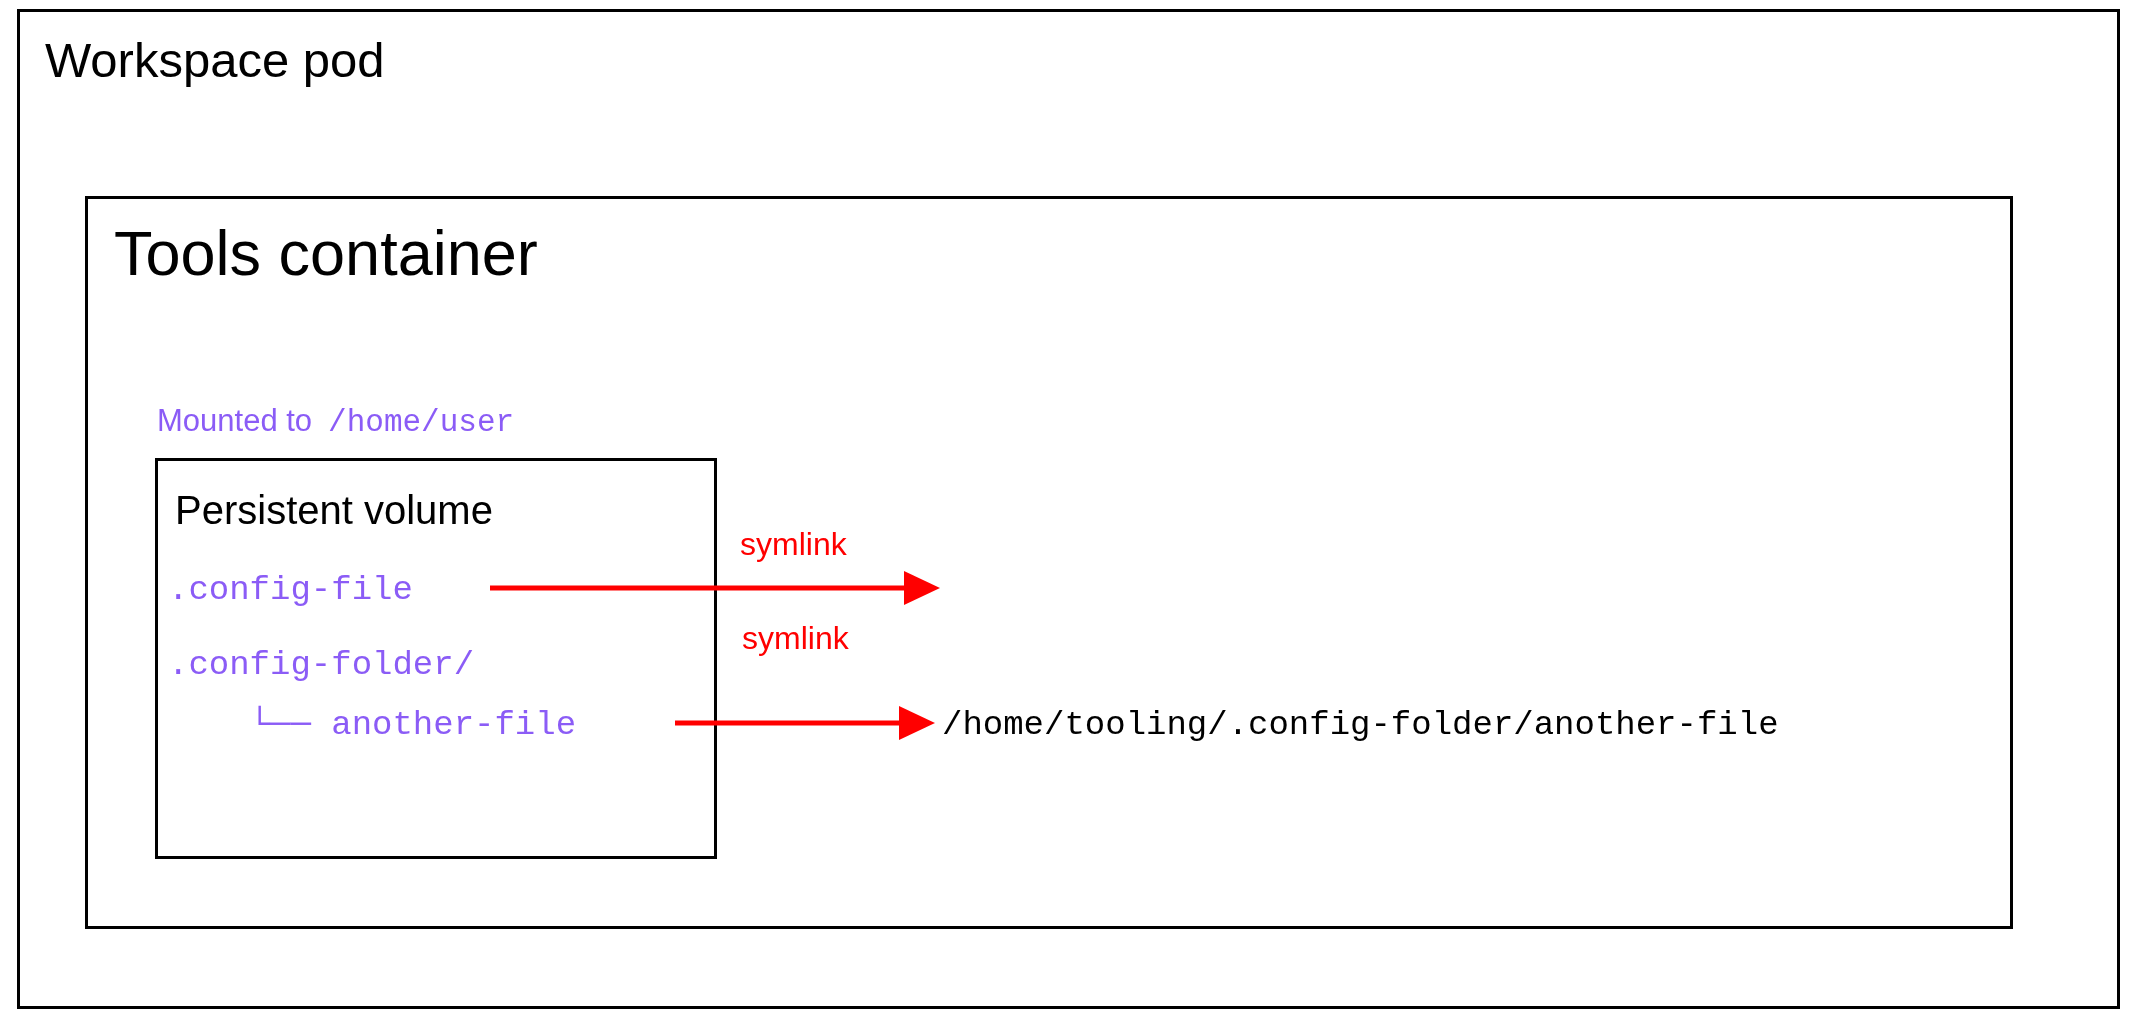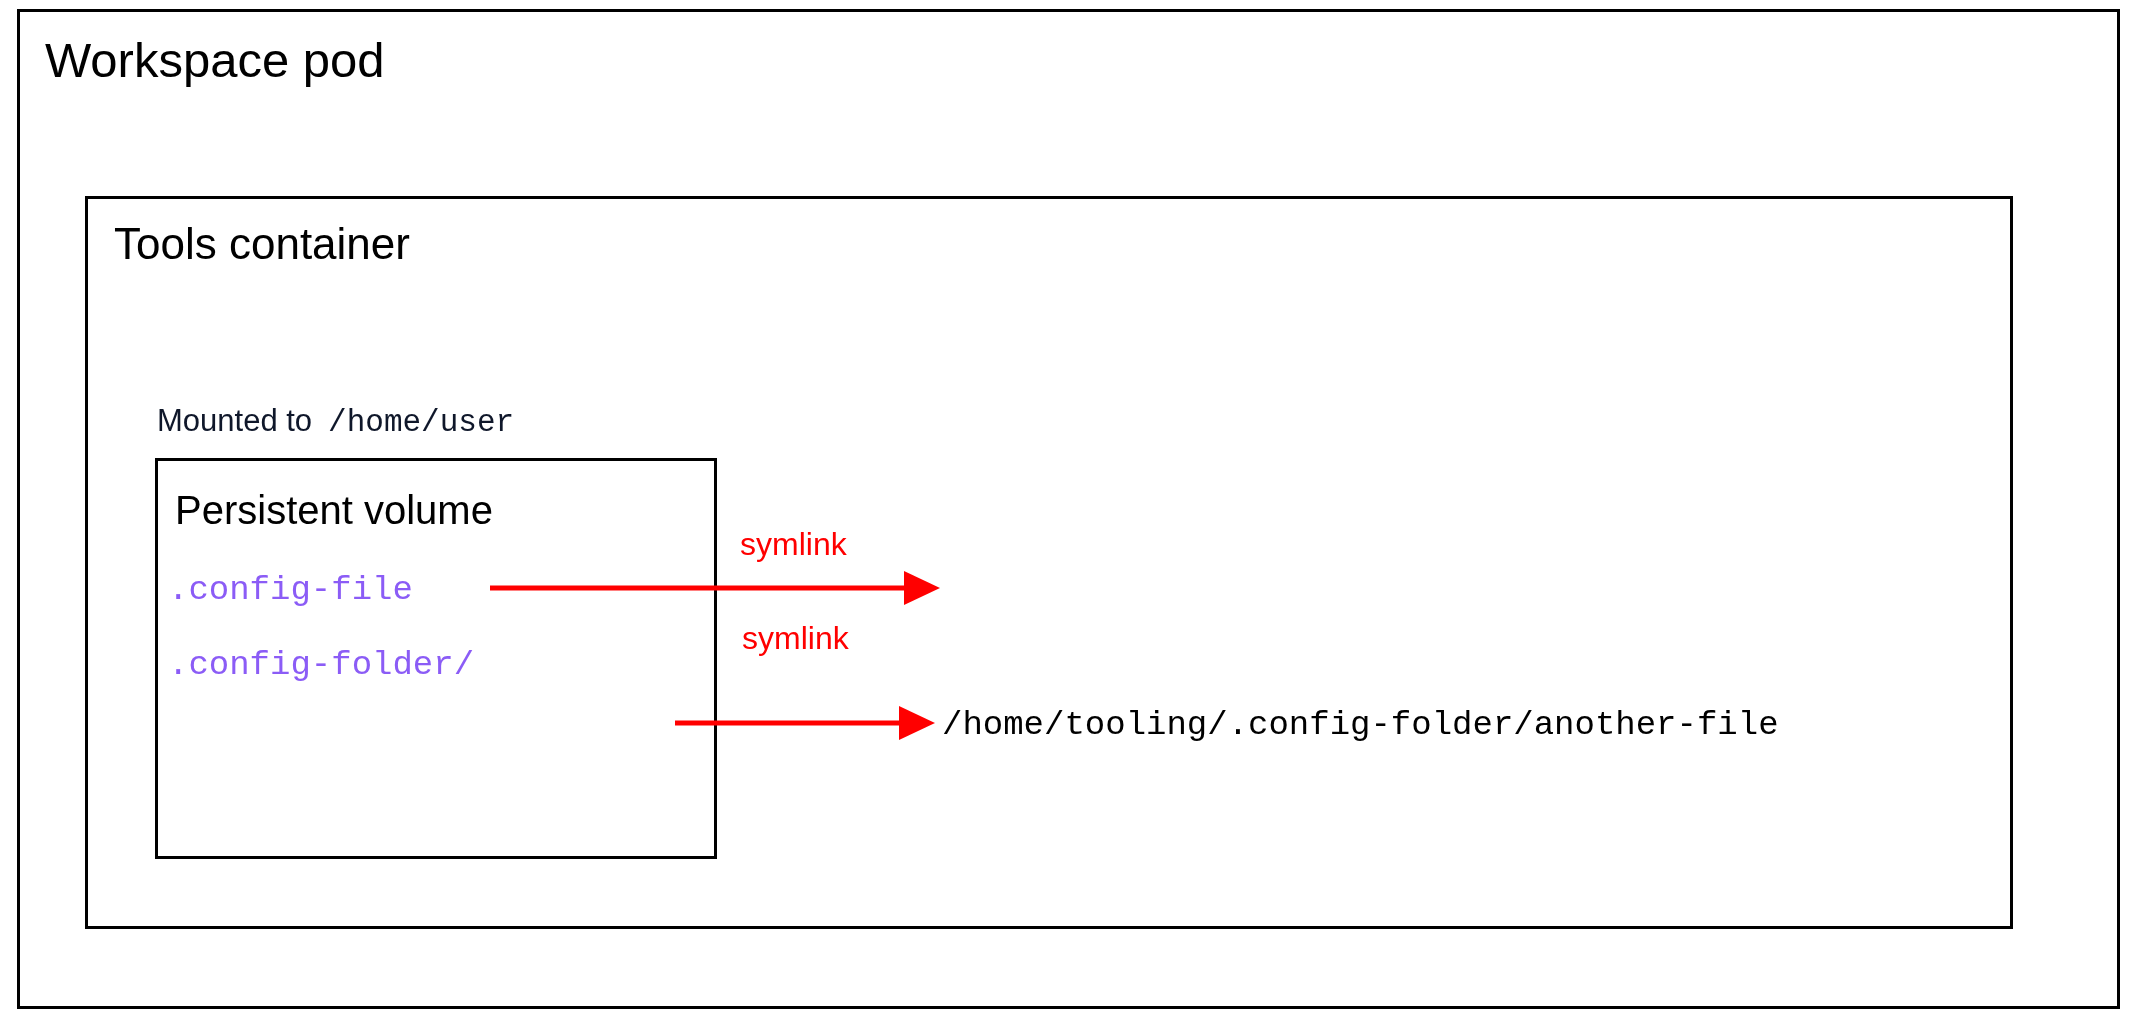--- a/index.html
+++ b/index.html
@@ -66,38 +66,38 @@
 
   .title-pod {
     left: 45px;
     top: 36px;
     font-size: 49px;
   }
 
   .title-tools {
     left: 114px;
     top: 222px;
-    font-size: 44px;
+    font-size: 63px;
   }
 
   .title-volume {
     left: 175px;
     top: 490px;
     font-size: 40px;
   }
 
   
   .mount-label {
     position: absolute;
     left: 157px;
     top: 405px;
     white-space: nowrap;
     font-size: 31px;
     line-height: 1;
-    color: #0f172a;
+    color: #8b5cf6;
   }
   .mount-label .mono {
     font-family: "Liberation Mono", monospace;
     font-size: 31px;
   }
   .mount-label .sans {
     font-family: "Liberation Sans", sans-serif;
   }
   .mount-gap { display: inline-block; width: 16px; }
 
@@ -162,20 +162,21 @@
     <span class="sans">Mounted to</span><span class="mount-gap"></span><span class="mono">/home/user</span>
   </div>
 
   <div class="box box-volume"></div>
   <div class="title title-volume">Persistent volume</div>
 
   <div class="mono-entry entry-config-file">.config-file</div>
 
   <div class="mono-entry entry-config-folder">.config-folder/</div>
 
+  <div class="mono-entry entry-another-file">    └── another-file</div>
 
   <svg class="arrow-svg arrow-1" viewBox="0 0 450 46">
     <line x1="0" y1="23" x2="420" y2="23" stroke="#ff0000" stroke-width="5"></line>
     <polygon points="450,23 414,6 414,40" fill="#ff0000"></polygon>
   </svg>
   <div class="symlink-label symlink-label-1">symlink</div>
 
   <svg class="arrow-svg arrow-2" viewBox="0 0 260 46">
     <line x1="0" y1="23" x2="230" y2="23" stroke="#ff0000" stroke-width="5"></line>
     <polygon points="260,23 224,6 224,40" fill="#ff0000"></polygon>

